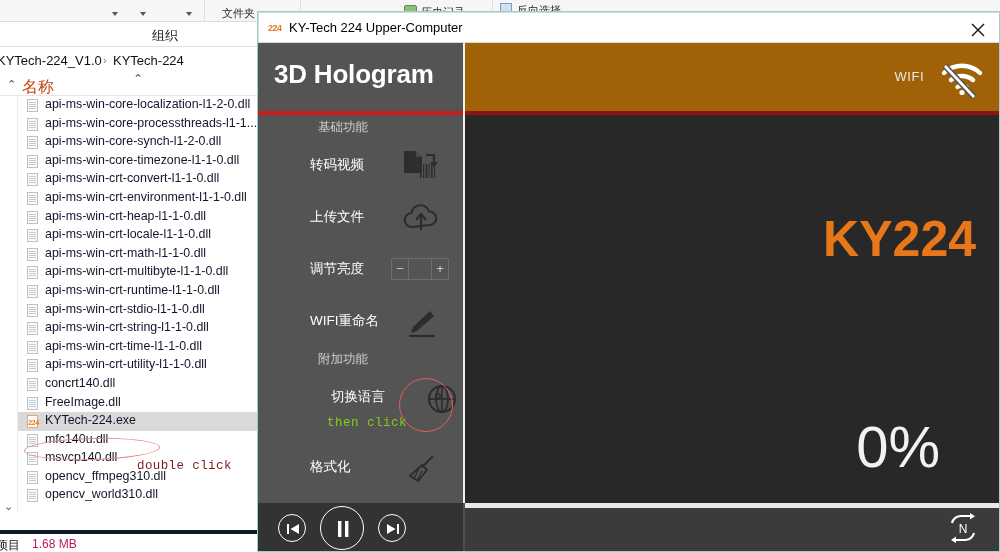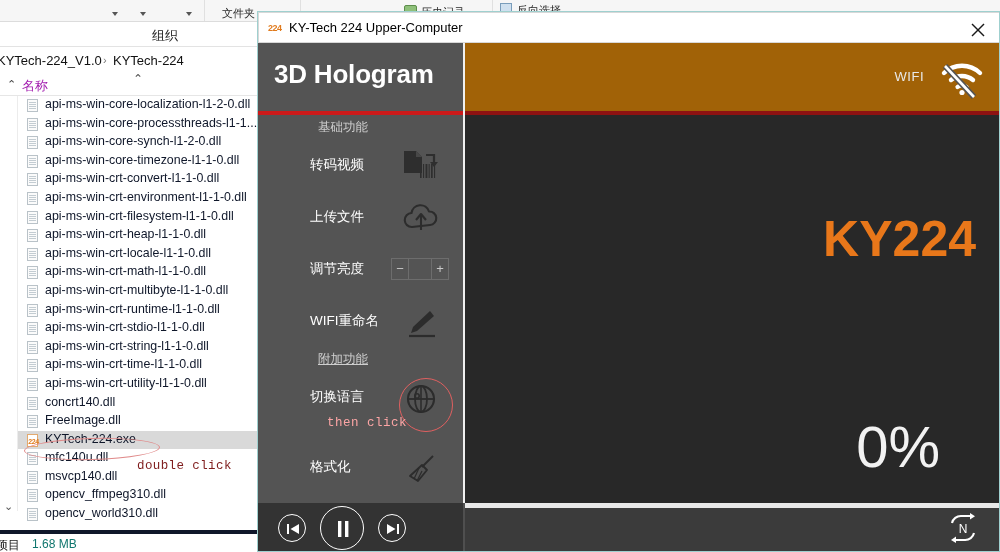--- a/index.html
+++ b/index.html
@@ -22,21 +22,21 @@
   .ribbon-caret { position:absolute; width:0; height:0; border-left:3px solid transparent; border-right:3px solid transparent; border-top:4px solid #555; }
   .ribbon-divider { position:absolute; top:0; width:1px; height:22px; background:#e0e0e0; }
 
   .org-label { position:absolute; left:152px; top:27px; font-size:13px; color:#1a1a1a; }
   .org-underline { position:absolute; left:0px; top:46px; width:262px; height:1px; background:#e3e3e3; }
 
   .breadcrumb { position:absolute; left:0px; top:52px; width:262px; height:20px; font-size:13px; color:#111; white-space:nowrap; }
   .crumb-sep { color:#777; margin:0 6px; font-size:11px; }
 
   .col-head { position:absolute; left:0; top:74px; width:262px; height:22px; border-bottom:1px solid #e6e6e6; }
-  .col-head .name { position:absolute; left:22px; top:3px; font-size:13px; color:#a21caf; }
+  .col-head .name { position:absolute; left:22px; top:3px; font-size:16px; color:#c2410c; }
   .col-head .chevron { position:absolute; left:133px; top:-2px; font-size:12px; color:#555; }
 
   .nav-chevron-left { position:absolute; left:7px; top:78px; font-size:11px; color:#444; transform: rotate(0deg); }
   .left-rail { position:absolute; left:0; top:96px; width:18px; height:434px; background:#fff; }
   .left-rail-v { position:absolute; left:17px; top:96px; width:1px; height:415px; background:#ececec; }
   .left-rail-arrow { position:absolute; left:4px; top:500px; font-size:11px; color:#555; }
 
   .file-list { position:absolute; left:18px; top:96px; width:244px; }
   .file-row { position:relative; height:18.6px; }
   .file-row.selected { background:#d9d9d9; }
@@ -44,21 +44,21 @@
     background:#fbfbfb; border:1px solid #b9c2c8; }
   .file-icon::after { content:""; position:absolute; left:1px; top:2px; width:7px; height:8px;
     background: repeating-linear-gradient(180deg,#c3ccd2 0 1px,transparent 1px 2px); }
   .file-icon.exe { background:#fff; border:1px solid #e2a96e; }
   .file-icon.exe::after { content:"224"; position:absolute; left:-1px; top:1px; width:13px; height:11px;
     background:none; font-size:7px; color:#e07b1e; font-weight:bold; letter-spacing:-0.4px; line-height:11px; text-align:center; }
   .file-name { position:absolute; left:27px; top:1px; font-size:12.4px; color:#0f172a; white-space:nowrap; }
 
   .status-bar { position:absolute; left:0; top:530px; width:262px; height:40px; background:#fff; border-top:4px solid #0f172a; }
   .status-items { position:absolute; left:-4px; top:3px; font-size:12px; color:#222; }
-  .status-size { position:absolute; left:32px; top:3px; font-size:12px; color:#0f766e; }
+  .status-size { position:absolute; left:32px; top:3px; font-size:12px; color:#be185d; }
 
   .annot-oval { position:absolute; left:24px; top:438px; width:136px; height:22px;
     border:1.6px solid #e08a8a; border-radius:50%; transform: rotate(-1.5deg); }
   .annot-text { position:absolute; left:137px; top:459px; font-size:12.5px; color:#7f1d1d;
     font-family:"Liberation Mono","DejaVu Sans Mono",monospace; letter-spacing:0.4px; }
 
   
   .app-window { position:absolute; left:258px; top:12px; width:742px; height:540px;
     background:#4e4e4e; box-shadow:0 0 0 1px #9fd0cf; }
   .titlebar { position:absolute; left:0; top:0; width:742px; height:31px; background:#fff; border:1px solid #d8d8d8; }
@@ -77,21 +77,21 @@
   .section-title { position:absolute; font-size:12.5px; color:#cfcfcf;margin-left:44px; }
   .menu-item { position:absolute; left:0; width:205px; height:52px; cursor:default; }
   .menu-label { position:absolute; left:52px; top:15px; font-size:13.5px; color:#ffffff; }
   .menu-icon { position:absolute; left:142px; top:6px; width:42px; height:40px; }
 
   .stepper { position:absolute; left:133px; top:13px; width:58px; height:22px; border:1px solid #6d6d6d; display:flex; }
   .stepper .seg { flex:0 0 16px; color:#c9c9c9; font-size:13px; text-align:center; line-height:20px; }
   .stepper .mid { flex:1 1 auto; border-left:1px solid #6d6d6d; border-right:1px solid #6d6d6d; }
 
   .annot-circle { position:absolute; left:399px; top:366px; width:54px; height:54px; border:1.4px solid #e06060; border-radius:50%; }
-  .annot-then { position:absolute; left:327px; top:404px; font-size:12.5px; color:#fca5a5;
+  .annot-then { position:absolute; left:327px; top:404px; font-size:12.5px; color:#84cc16;
     font-family:"Liberation Mono","DejaVu Sans Mono",monospace; letter-spacing:0.5px; }
 
   .divider-v { position:absolute; left:205px; top:0; width:2px; height:460px; background:#f0f0f0; }
 
   .right-panel { position:absolute; left:207px; top:0; width:535px; height:460px; background:#4f4f4f; }
   .topbar { position:absolute; left:0; top:0; width:535px; height:68px; background:#a16207; }
   .wifi-label { position:absolute; right:76px; top:26px; font-size:13px; color:#e9e9e9; letter-spacing:0.5px; }
   .wifi-icon { position:absolute; right:12px; top:16px; width:52px; height:40px; }
   .topbar-underline { position:absolute; left:0; top:68px; width:535px; height:4px; background:#8e1212; }
 
@@ -155,24 +155,20 @@
           <span class="file-icon"></span>
           <span class="file-name">api-ms-win-core-timezone-l1-1-0.dll</span>
         </div>
         <div class="file-row">
           <span class="file-icon"></span>
           <span class="file-name">api-ms-win-crt-convert-l1-1-0.dll</span>
         </div>
         <div class="file-row">
           <span class="file-icon"></span>
           <span class="file-name">api-ms-win-crt-environment-l1-1-0.dll</span>
-        </div>
-        <div class="file-row">
-          <span class="file-icon"></span>
-          <span class="file-name">api-ms-win-crt-filesystem-l1-1-0.dll</span>
         </div>
         <div class="file-row">
           <span class="file-icon"></span>
           <span class="file-name">api-ms-win-crt-heap-l1-1-0.dll</span>
         </div>
         <div class="file-row">
           <span class="file-icon"></span>
           <span class="file-name">api-ms-win-crt-locale-l1-1-0.dll</span>
         </div>
         <div class="file-row">
@@ -321,23 +317,23 @@
 
         <div class="menu-item" style="top:202px;">
           <span class="menu-label">调节亮度</span>
           <span class="stepper">
             <span class="seg">−</span>
             <span class="seg mid"></span>
             <span class="seg">+</span>
           </span>
         </div>
 
-        <div class="section-title" style="left:16px; top:308px;text-decoration:underline;">附加功能</div>
-
-        <div class="menu-item" style="top:330px;">
+        <div class="section-title" style="left:16px; top:308px;">附加功能</div>
+
+        <div class="menu-item" style="top:330px;margin-left:21px;">
           <span class="menu-label">切换语言</span>
           <span class="menu-icon">
             <svg width="42" height="40" viewBox="0 0 42 40" aria-hidden="true">
               <circle cx="21" cy="20" r="13" fill="none" stroke="#2c2c2c" stroke-width="2.1"></circle>
               <ellipse cx="21" cy="20" rx="6" ry="13" fill="none" stroke="#2c2c2c" stroke-width="1.8"></ellipse>
               <line x1="8" y1="20" x2="34" y2="20" stroke="#2c2c2c" stroke-width="1.8"></line>
               <line x1="21" y1="7" x2="21" y2="33" stroke="#2c2c2c" stroke-width="1.6"></line>
               <circle cx="17" cy="17" r="2.2" fill="none" stroke="#2c2c2c" stroke-width="1.6"></circle>
             </svg>
           </span>

